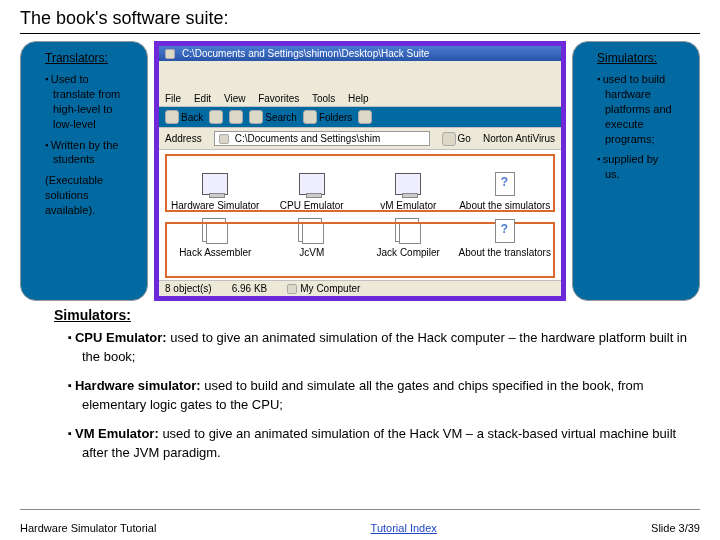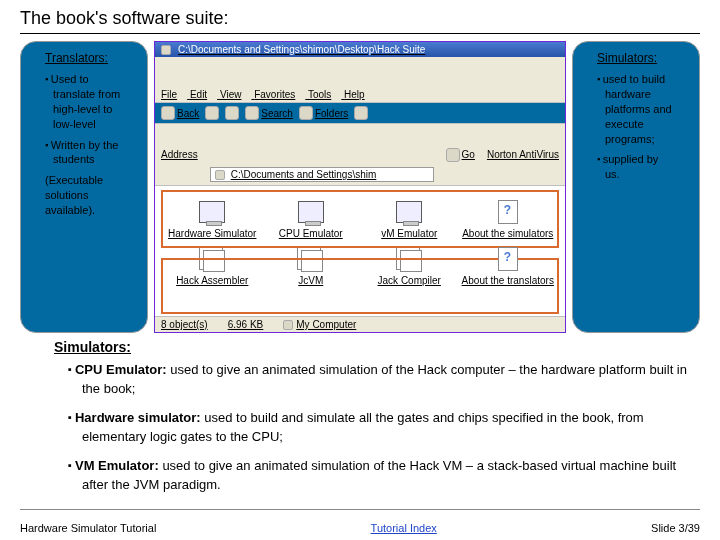--- a/index.html
+++ b/index.html
@@ -6,30 +6,30 @@
   body { width: 720px; height: 540px; font-family: Arial, sans-serif; background: #fff; color: #000; padding: 8px 20px 4px 20px; position: relative; }
   .title { font-size: 18px; border-bottom: 1px solid #000; padding-bottom: 4px; margin-bottom: 7px; }
   .upper { display: flex; gap: 6px; margin-bottom: 6px; }
   .callout { border: 1px solid #999; border-radius: 16px; background: #0369a1; padding: 8px 24px; font-size: 11px; line-height: 1.35; }
   .callout-left { width: 128px; }
   .callout-right { width: 128px; }
   .callout-head { font-size: 12px; text-decoration: underline; margin-bottom: 6px; }
   .callout li { list-style: none; text-indent: -8px; padding-left: 8px; margin-bottom: 6px; }
   .callout li::before { content: "▪ "; font-size: 9px; position: relative; top: -1px; }
   .paren { padding-left: 0; }
-  .explorer { flex: 1; border: 1px solid #6d28d9; background: #ece9d8; font-size: 10px; position: relative; text-decoration: underline; }
+  .explorer { flex: 1; border: 5px solid #6d28d9; background: #ece9d8; font-size: 10px; position: relative; }
   .ex-title { background: linear-gradient(#4a7bd1,#2754a8); color: #fff; padding: 2px 6px; font-size: 10px; display:flex; align-items:center; gap:4px;}
   .ex-menu { background: #ece9d8; padding: 2px 6px; border-bottom: 1px solid #c0c0c0; margin-top: 30px; }
   .ex-menu span { margin-right: 10px; }
   .ex-tool { background: #0369a1; padding: 3px 6px; border-bottom: 1px solid #c0c0c0; display:flex; align-items:center; gap:6px; }
   .tbtn { display:inline-flex; align-items:center; gap:2px; font-size:10px; }
   .ticon { width:14px; height:14px; background:#dcd8c8; border:1px solid #aaa; border-radius:3px; }
   .ex-addr { background:#ece9d8; padding:3px 6px; border-bottom:1px solid #c0c0c0; display:flex; align-items:center; gap:12px; }
-  .addrbox { flex:1; background:#fff; border:1px solid #9a9a9a; padding:1px 4px; font-size:10px; display:flex; align-items:center; gap:3px;margin-top:40px; }
-  .ex-body { background:#fff; padding:8px 8px 6px 8px; min-height:130px; position:relative; }
+  .addrbox { flex:1; background:#fff; border:1px solid #9a9a9a; padding:1px 4px; font-size:10px; display:flex; align-items:center; gap:3px; }
+  .ex-body { background:#fff; padding:16px 8px 6px 8px; min-height:130px; position:relative; }
   .row { display:flex; gap:0; }
   .cell { width:25%; display:flex; flex-direction:column; align-items:center; font-size:10px; text-align:center; padding:4px 2px 2px 2px; }
   .icon-lg { width:32px; height:28px; display:flex; align-items:center; justify-content:center; margin-bottom:2px; }
   .comp { width:26px; height:22px; border:1px solid #5a5a5a; background:#eef; position:relative; }
   .comp::after { content:""; position:absolute; bottom:-4px; left:6px; width:14px; height:3px; background:#ccc; border:1px solid #888; }
   .doc { width:20px; height:24px; background:#fff; border:1px solid #888; position:relative; }
   .doc::before { content:"?"; position:absolute; top:2px; left:5px; font-size:12px; color:#4a7bd1; font-weight:bold;}
   .stack { width:22px; height:22px; background:#fff; border:1px solid #888; box-shadow: -3px -3px 0 #fff, -3px -3px 0 1px #888; margin-left:3px; margin-top:3px; }
   .hi-orange { position:absolute; border:2px solid #d86a2e; pointer-events:none; }
   .hi1 { top:4px; left:6px; right:6px; height:58px; }

